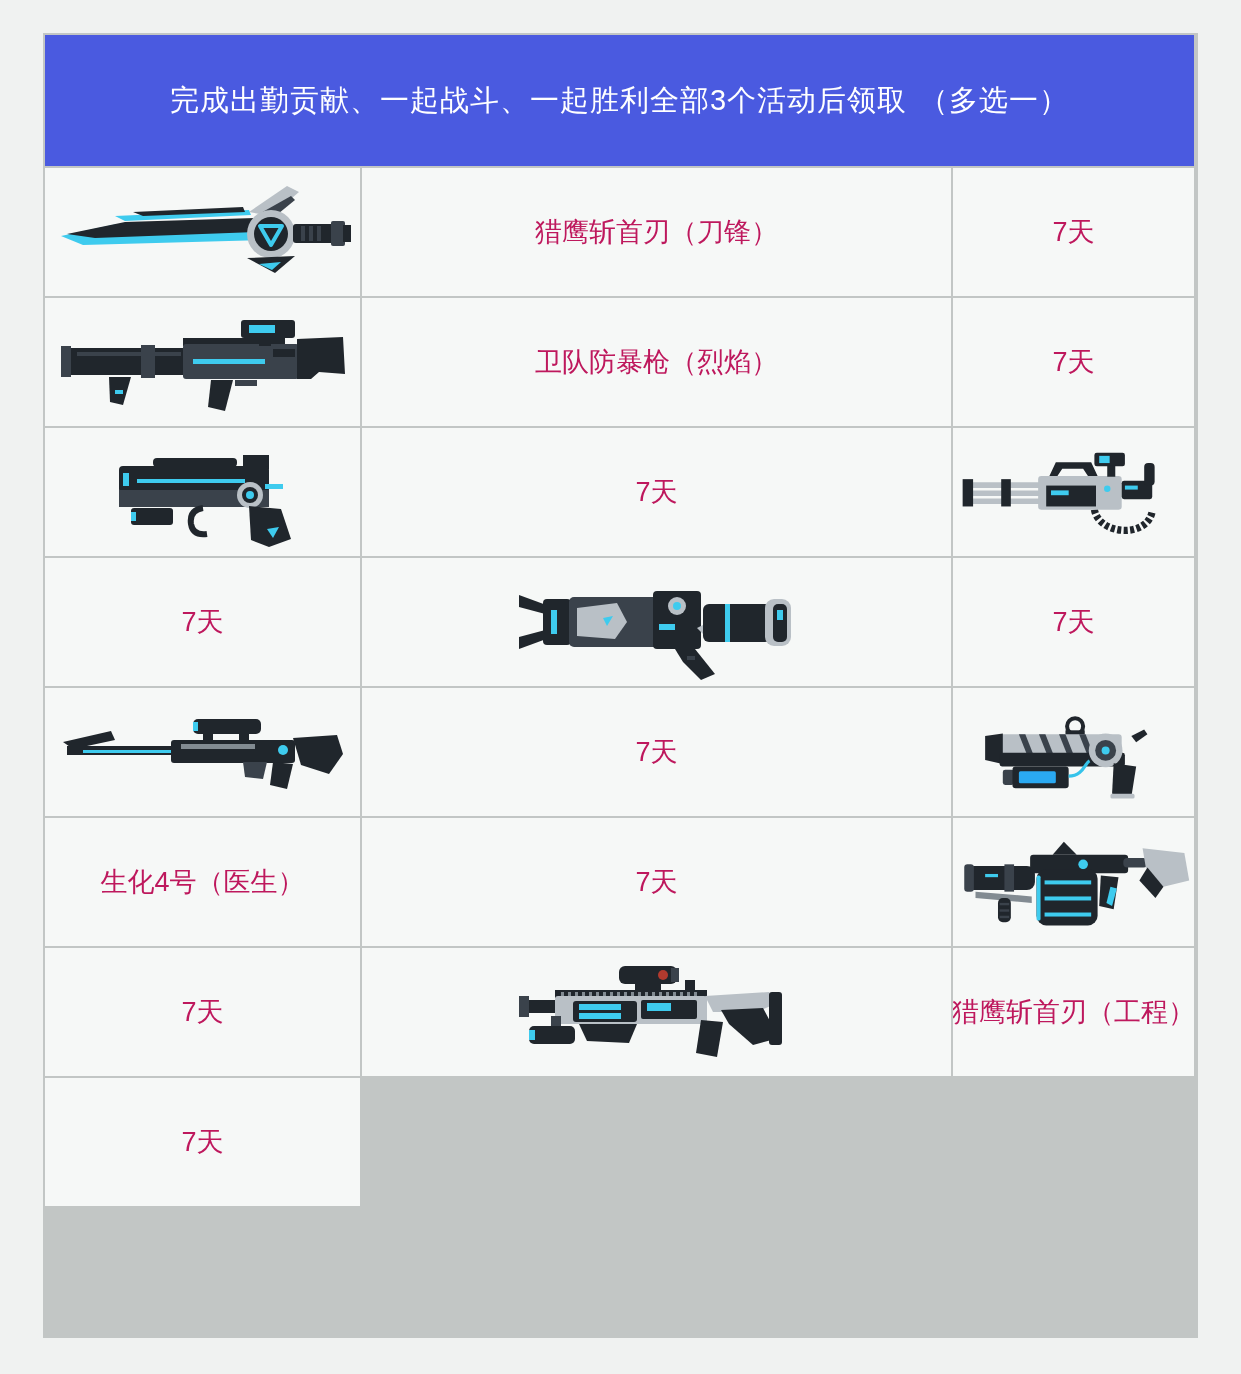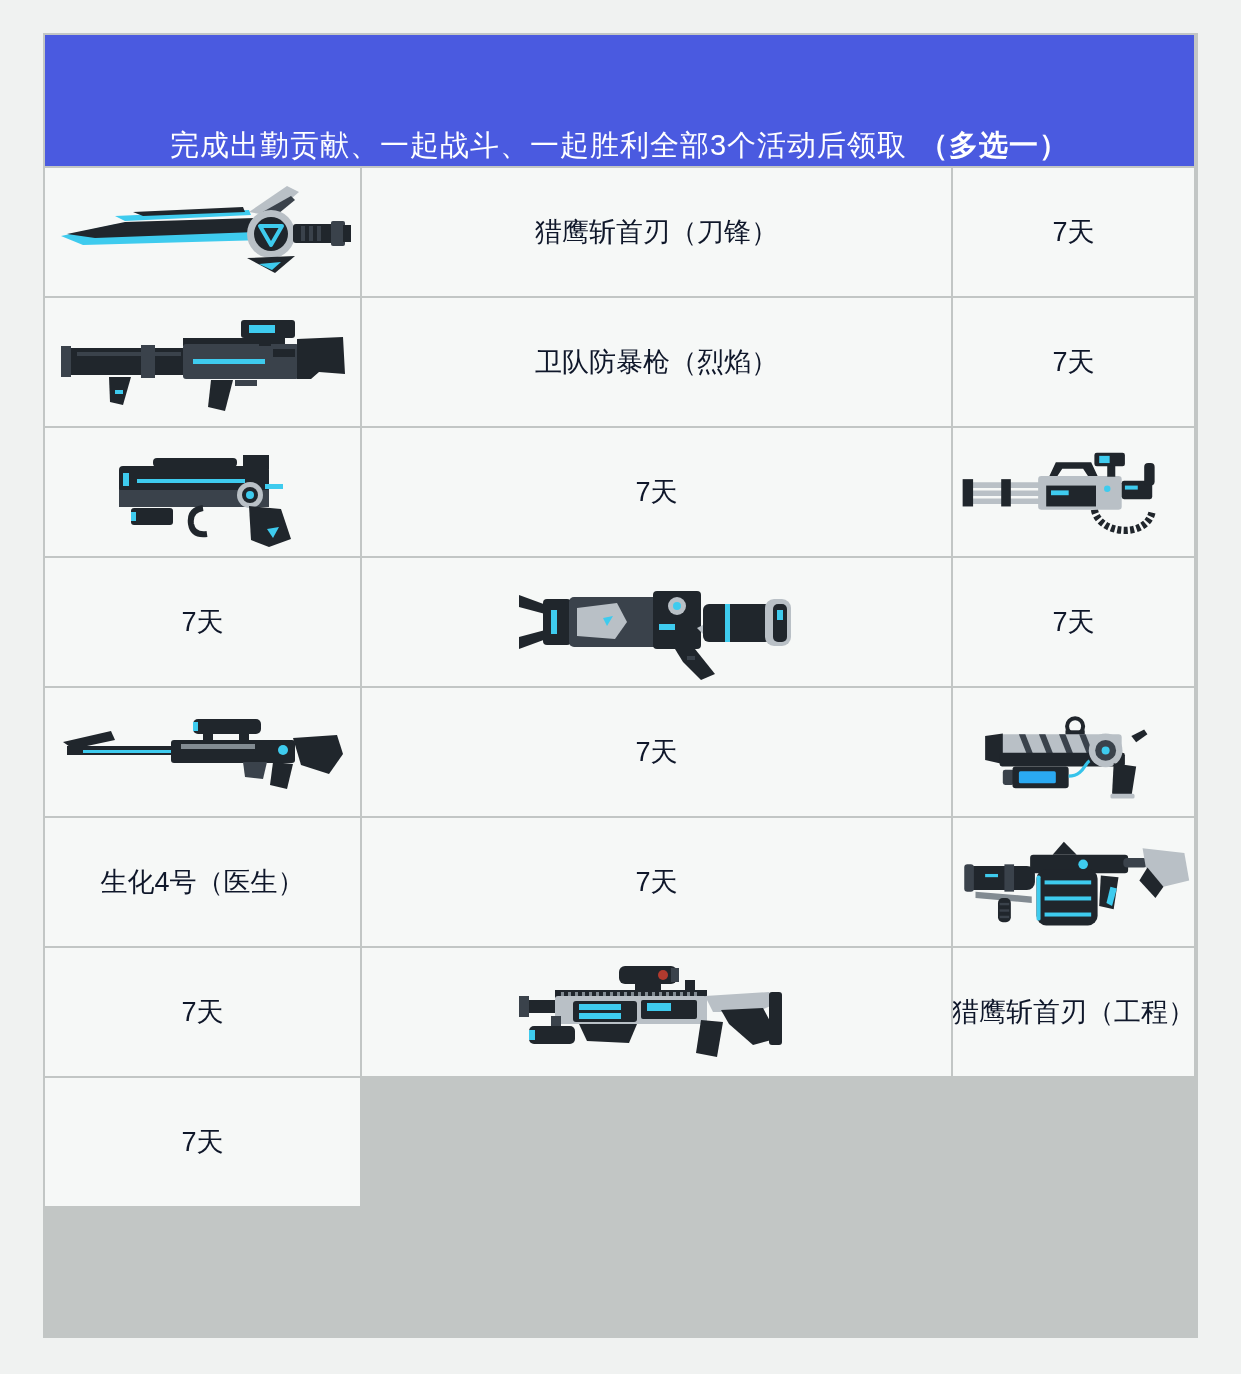--- a/index.html
+++ b/index.html
@@ -16,32 +16,32 @@
     padding:2px;
     display:grid;
     grid-template-columns:315px 589px 241px;
     grid-template-rows:131px repeat(9,128px);
     gap:2px;
   }
   .hdr{
     grid-column:1 / -1;
     background:#4a5ae0;
     color:#ffffff;
-    display:flex;align-items:flex-end;justify-content:center;
+    display:flex;align-items:center;justify-content:center;
     font-size:29px;letter-spacing:1px;
     white-space:nowrap;
   }
-  .hdr .suffix{font-weight:700;margin-left:12px;}
+  .hdr .suffix{font-weight:400;margin-left:12px;}
   .cell{
     background:#f6f8f7;
     display:flex;align-items:center;justify-content:center;
     overflow:hidden;
   }
   .cell-name,.cell-days{
-    font-size:27px;color:#0f172a;
+    font-size:27px;color:#be185d;
     white-space:nowrap;
   }
   svg.weapon{display:block;}
   
   .wd{fill:#20262c;}   
   .w2{fill:#3a424b;}   
   .ws{fill:#b9c0c6;}   
   .w9{fill:#828b92;}   
   .wc{fill:#3ecbee;}   
   .wb{fill:#2aa9f2;}   

